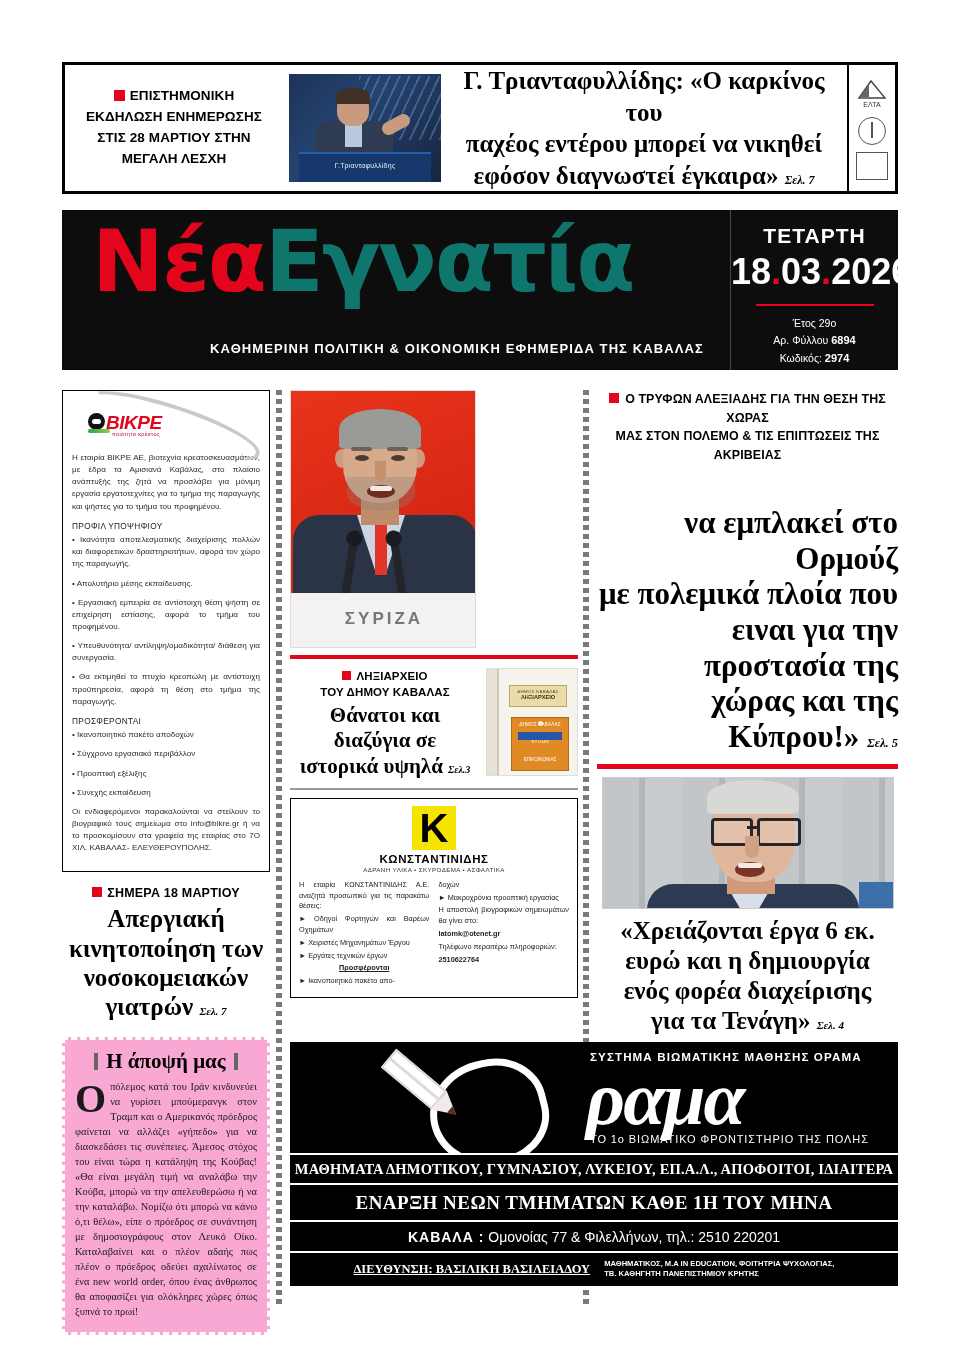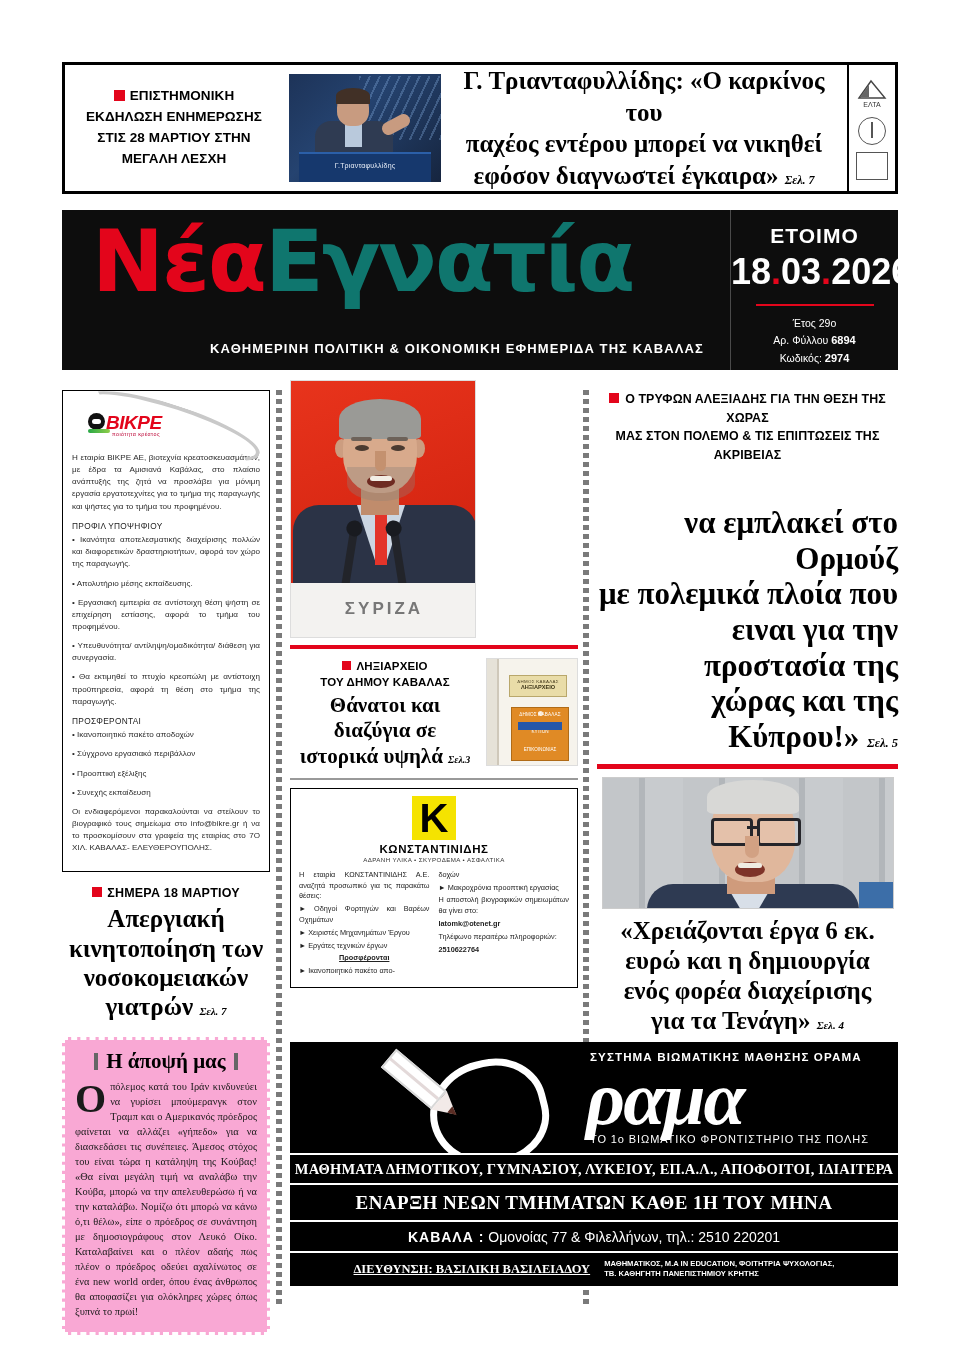--- a/index.html
+++ b/index.html
@@ -74,21 +74,21 @@
   .today-title .pg{font-size:11px;font-style:italic;}
 
   .opinion{margin-top:16px;background:#f9a8d4;padding:9px 10px 12px;position:relative;box-sizing:border-box;
       border:3px dashed #fff;}
   .op-title{text-align:center;font-family:"Liberation Serif",serif;font-weight:bold;font-size:21px;margin:0 0 6px;}
   .op-title .bar{display:inline-block;width:4px;height:17px;background:#666;vertical-align:-2px;margin:0 8px;}
   .op-body{font-family:"Liberation Serif",serif;font-size:10.4px;line-height:1.44;text-align:justify;color:#1a1a1a;}
   .op-body::first-letter{float:left;font-size:40px;line-height:.86;font-weight:bold;padding:2px 4px 0 0;}
 
   
-  .col-center{position:absolute;left:290px;top:380px;width:288px;}
+  .col-center{position:absolute;left:290px;top:390px;width:288px;}
   .photo-syriza{width:186px;height:258px;position:relative;overflow:hidden;border:1px solid #ddd;box-sizing:border-box;background:#e02b16;}
   .ps-bg{position:absolute;inset:0;background:linear-gradient(160deg,#e8341c 0%,#d62612 60%,#b81d0c 100%);}
   .ps-head{position:absolute;left:52px;top:26px;width:74px;height:86px;border-radius:46% 46% 44% 44%;background:#d8aa8c;}
   .ps-hair{position:absolute;left:48px;top:18px;width:82px;height:40px;border-radius:50% 50% 8% 8%;background:#9a9a96;}
   .ps-earl{position:absolute;left:44px;top:58px;width:13px;height:19px;border-radius:50%;background:#cc9d80;}
   .ps-earr{position:absolute;left:121px;top:58px;width:13px;height:19px;border-radius:50%;background:#cc9d80;}
   .ps-brow1{position:absolute;left:60px;top:56px;width:21px;height:4px;border-radius:2px;background:#6d6259;}
   .ps-brow2{position:absolute;left:96px;top:56px;width:21px;height:4px;border-radius:2px;background:#6d6259;}
   .ps-eye1{position:absolute;left:64px;top:64px;width:14px;height:6px;border-radius:50%;background:#4a3a30;}
   .ps-eye2{position:absolute;left:100px;top:64px;width:14px;height:6px;border-radius:50%;background:#4a3a30;}
@@ -237,21 +237,21 @@
       <div class="logo-box"></div>
     </div>
   </div>
 
   <div class="masthead">
     <div class="mh-left">
       <div class="mh-title"><span class="red">Νέα</span><span class="white">Εγνατία</span></div>
       <div class="mh-sub">ΚΑΘΗΜΕΡΙΝΗ ΠΟΛΙΤΙΚΗ    &amp;  ΟΙΚΟΝΟΜΙΚΗ ΕΦΗΜΕΡΙΔΑ ΤΗΣ ΚΑΒΑΛΑΣ</div>
     </div>
     <div class="mh-right">
-      <div class="mh-day">ΕΤΟΙΜΟ</div>
+      <div class="mh-day">ΤΕΤΑΡΤΗ</div>
       <div class="mh-date"><span>18</span><span class="dot">.</span><span>03</span><span class="dot">.</span><span>2026</span></div>
       <div class="mh-rule"></div>
       <div class="mh-meta">
         <div>Έτος  29ο</div>
         <div><span>Αρ. Φύλλου</span> <b>6894</b></div>
         <div><span>Κωδικός:</span> <b>2974</b></div>
         <div class="mh-price"><span>Έργου: €</span> <b>1,00</b></div>
       </div>
     </div>
   </div>

